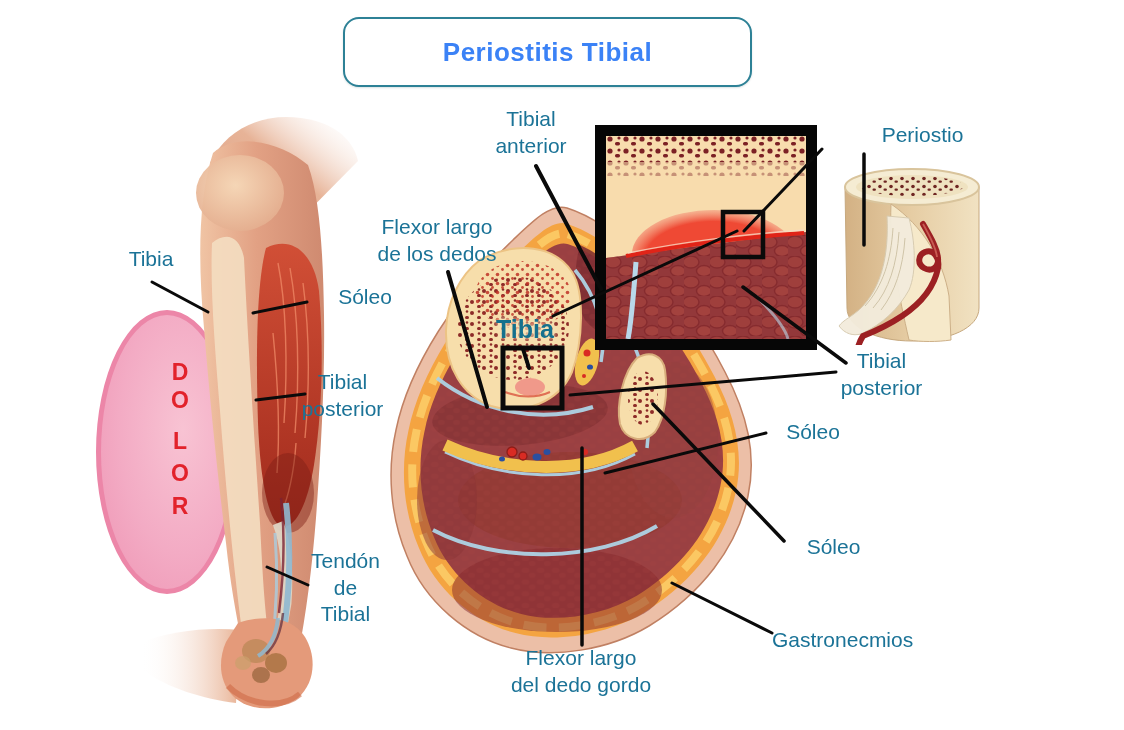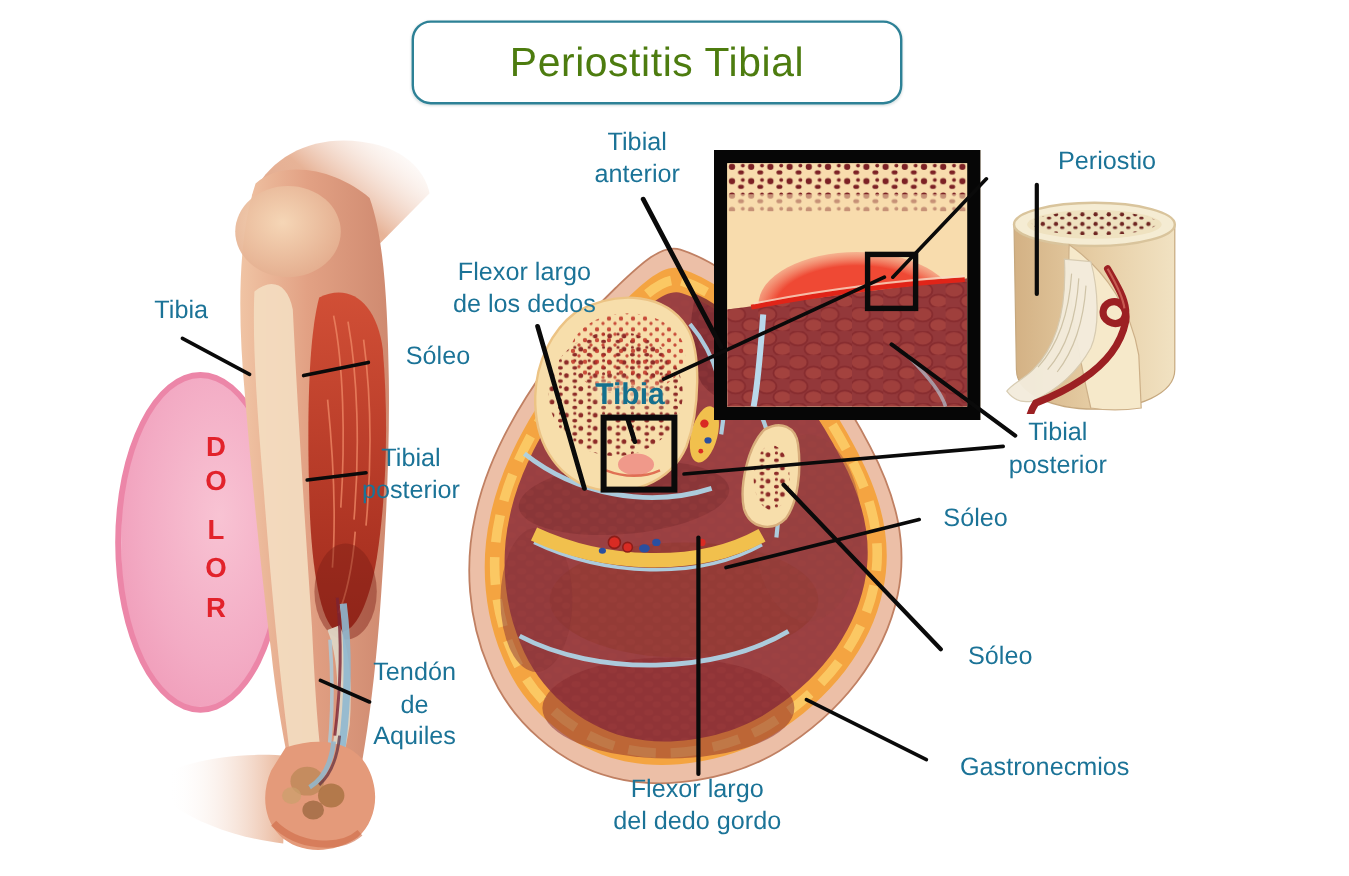--- a/index.html
+++ b/index.html
@@ -4,25 +4,25 @@
 <style>
   html,body{margin:0;padding:0;background:#fff;}
   .canvas{position:relative;width:1124px;height:730px;background:#ffffff;overflow:hidden;
           font-family:"Liberation Sans","DejaVu Sans",sans-serif;}
   .abs{position:absolute;}
   
   .title-box{left:343px;top:17px;width:409px;height:70px;box-sizing:border-box;
              border:2.5px solid #2d8196;border-radius:16px;background:#fff;
              display:flex;align-items:center;justify-content:center;z-index:7;
              box-shadow:0 1px 2px rgba(0,60,70,.15);}
-  .title-text{font-size:34px;font-weight:normal;color:#4d7c0f;letter-spacing:.5px;}
+  .title-text{font-size:26px;font-weight:bold;color:#3b82f6;letter-spacing:.5px;}
   
   .lbl{position:absolute;color:#1b7397;font-size:21px;line-height:1.27;text-align:center;
        white-space:pre-line;z-index:6;}
-  .lbl.left-al{text-align:left;margin-left:28px;}
+  .lbl.left-al{text-align:left;}
   .tibia-center{font-size:25px;font-weight:bold;color:#15708d;z-index:6;
        text-shadow:0 0 5px #f6e3bb,0 0 9px #f6e3bb;}
   
   .pain-oval{left:96px;top:310px;width:142px;height:284px;border-radius:50%;
        background:radial-gradient(ellipse at 62% 42%, #f8c3d3 0%, #f3abc4 55%, #ee94b3 100%);
        border:5px solid #ec86a8;box-sizing:border-box;z-index:1;}
   .pain-letter{position:absolute;left:167px;width:26px;text-align:center;
        color:#e2222b;font-size:23px;font-weight:bold;z-index:4;}
   
   .inset{left:595px;top:125px;width:200px;height:203px;border:11px solid #060606;
@@ -247,21 +247,21 @@
   <div class="lbl" style="left:461px;top:106px;width:140px">Tibial
 anterior</div>
   <div class="lbl" style="left:352px;top:214px;width:170px">Flexor largo
 de los dedos</div>
   <div class="lbl" style="left:106px;top:246px;width:90px">Tibia</div>
   <div class="lbl" style="left:320px;top:284px;width:90px">Sóleo</div>
   <div class="lbl" style="left:275px;top:369px;width:135px">Tibial
 posterior</div>
   <div class="lbl" style="left:283px;top:548px;width:125px">Tendón
 de
-Aquiles</div>
+Tibial</div>
   <div class="lbl tibia-center abs" style="left:490px;top:314px;width:70px">Tibia</div>
   <div class="lbl" style="left:870px;top:122px;width:105px">Periostio</div>
   <div class="lbl" style="left:814px;top:348px;width:135px">Tibial
 posterior</div>
   <div class="lbl" style="left:768px;top:419px;width:90px">Sóleo</div>
   <div class="lbl" style="left:786px;top:534px;width:95px">Sóleo</div>
   <div class="lbl left-al" style="left:772px;top:627px;width:180px">Gastronecmios</div>
   <div class="lbl" style="left:486px;top:645px;width:190px">Flexor largo
 del dedo gordo</div>
 

